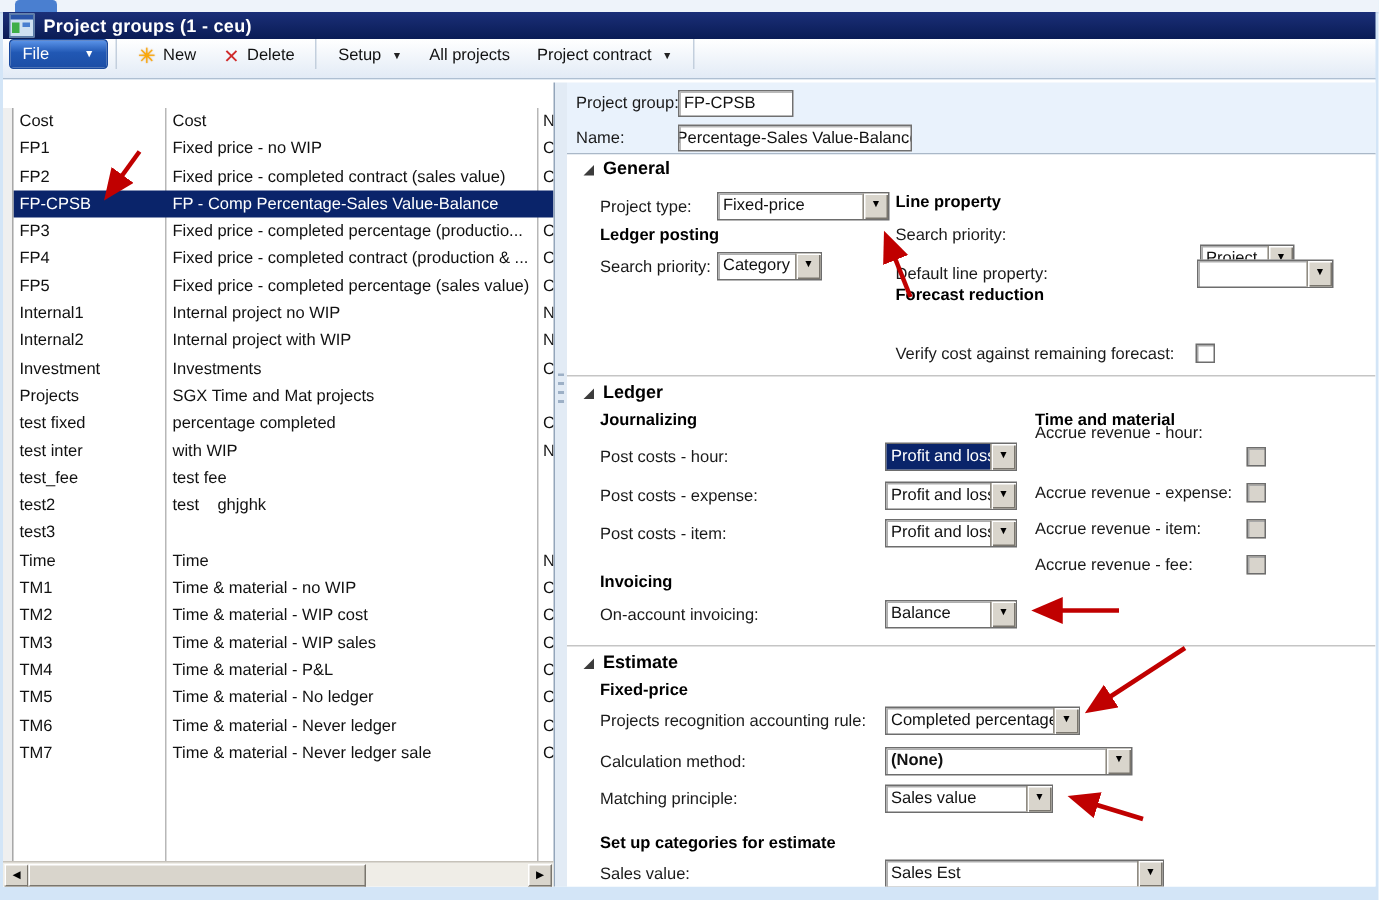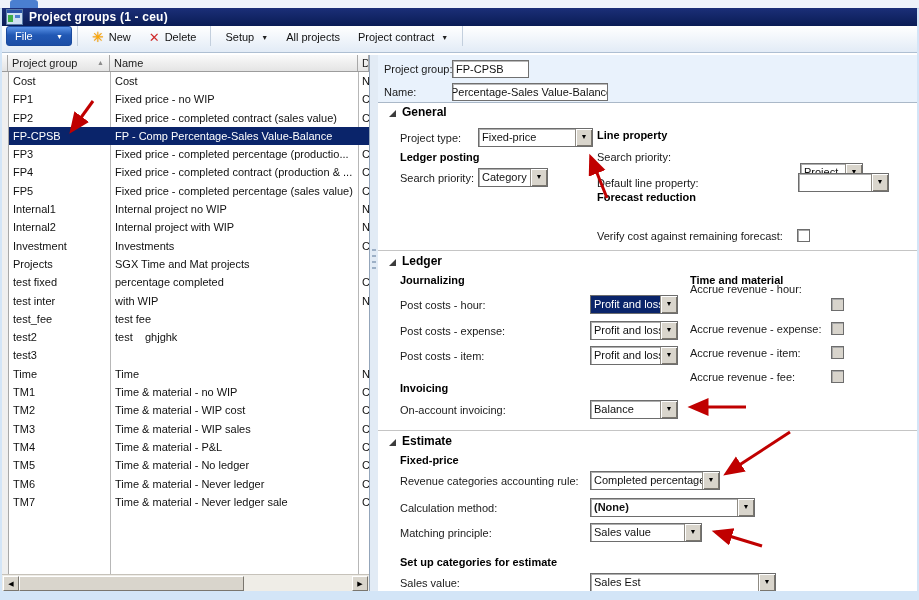--- a/index.html
+++ b/index.html
@@ -125,33 +125,20 @@
     <div class="tbtn">
       <span>Project contract</span>
       <span class="car">▼</span>
     </div>
     <div class="tsep"></div>
   </div>
 
   <div class="mainbg"></div>
 
   <div class="grid-panel">
-    <div class="ghead">
-      <div class="hc c0"></div>
-      <div class="hc c1">
-        <span>Project group</span>
-        <span class="sortarrow">▲</span>
-      </div>
-      <div class="hc c2">
-        <span>Name</span>
-      </div>
-      <div class="hc c3">
-        <span>D</span>
-      </div>
-    </div>
     <div class="vline" style="left:108px;"></div>
     <div class="vline" style="left:356px;"></div>
     <div class="recstrip"></div>
     <div class="gbody">
         <div class="grow">
           <div class="gc c0"></div>
           <div class="gc c1">Cost</div>
           <div class="gc c2">Cost</div>
           <div class="gc c3">N</div>
         </div>
@@ -380,21 +367,21 @@
     <div class="combo" style="left:212px;top:297px;width:88px;">
       <span class="ctext">Balance</span>
         <span class="cbtn">▼</span>
     </div>
 
     <div class="sep" style="top:327px;"></div>
 
     <span class="tri" style="left:11px;top:336px;"></span>
     <span class="sectitle" style="left:24px;top:331px;">Estimate</span>
     <span class="blbl" style="left:22px;top:351px;">Fixed-price</span>
-    <span class="lbl" style="left:22px;top:372px;">Revenue categories accounting rule:</span>
+    <span class="lbl" style="left:22px;top:372px;">Projects recognition accounting rule:</span>
     <div class="combo" style="left:212px;top:368px;width:130px;">
       <span class="ctext">Completed percentage</span>
         <span class="cbtn">▼</span>
     </div>
     <span class="lbl" style="left:22px;top:399px;">Calculation method:</span>
     <div class="combo" style="left:212px;top:395px;width:165px;font-weight:bold;">
       <span class="ctext">(None)</span>
         <span class="cbtn">▼</span>
     </div>
     <span class="lbl" style="left:22px;top:424px;">Matching principle:</span>

